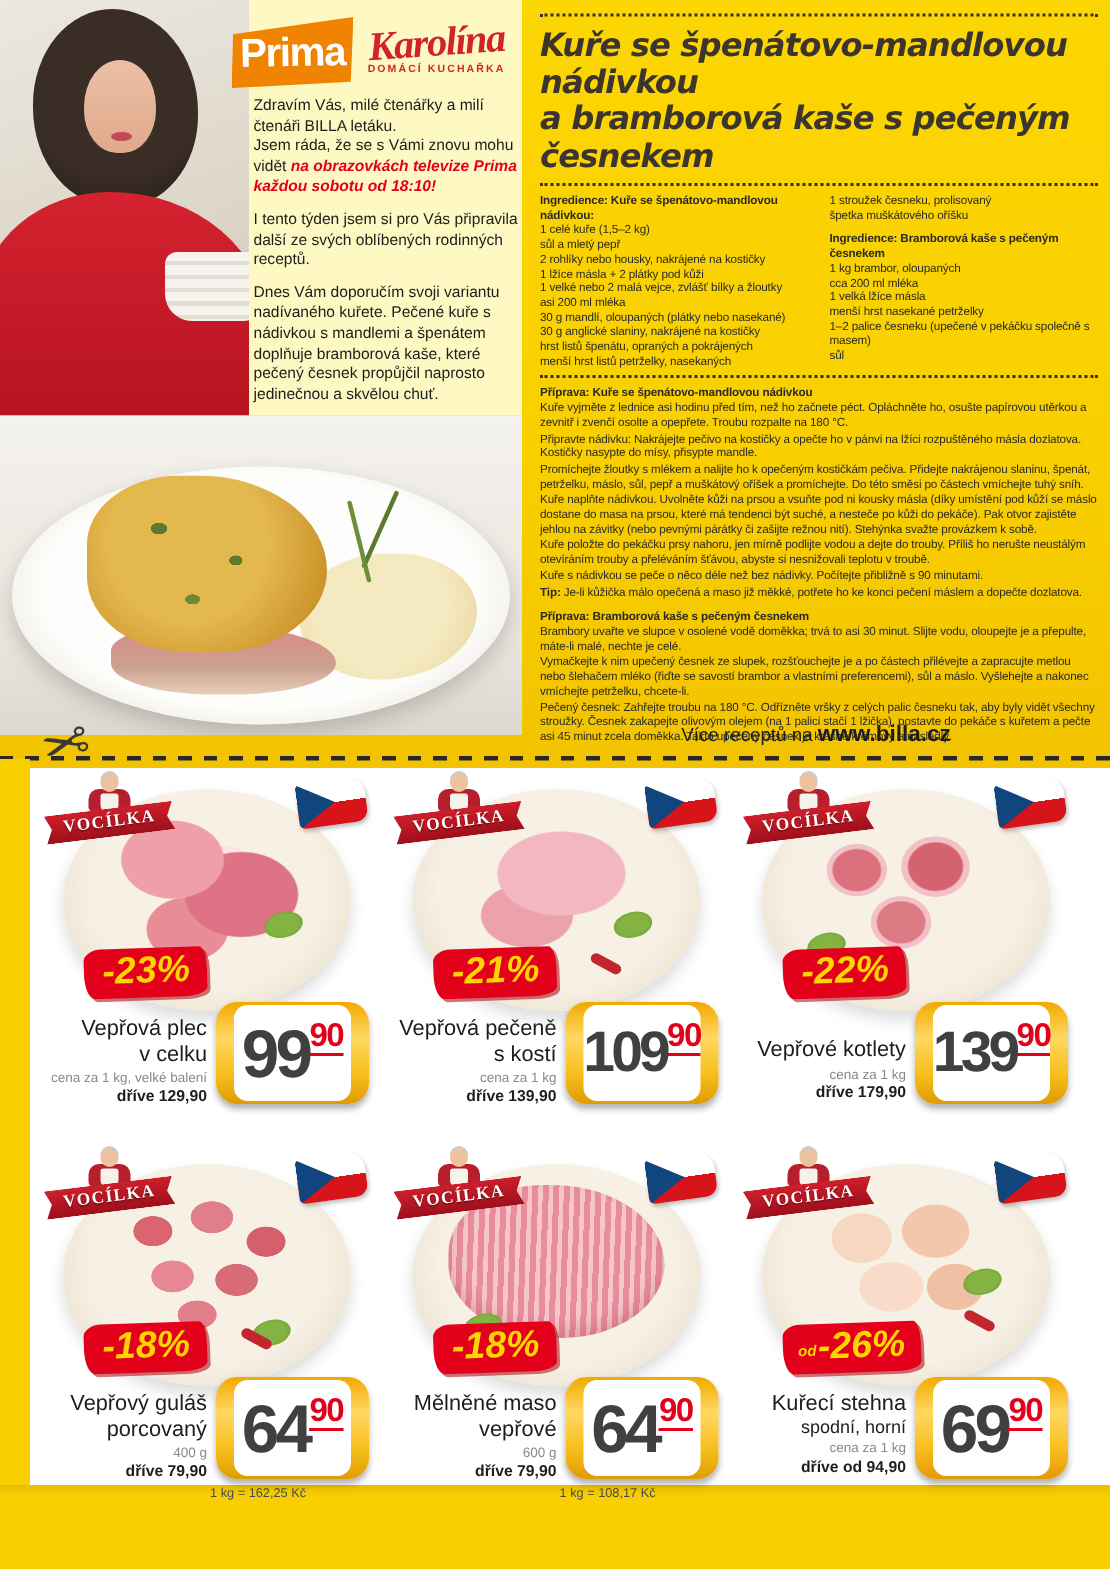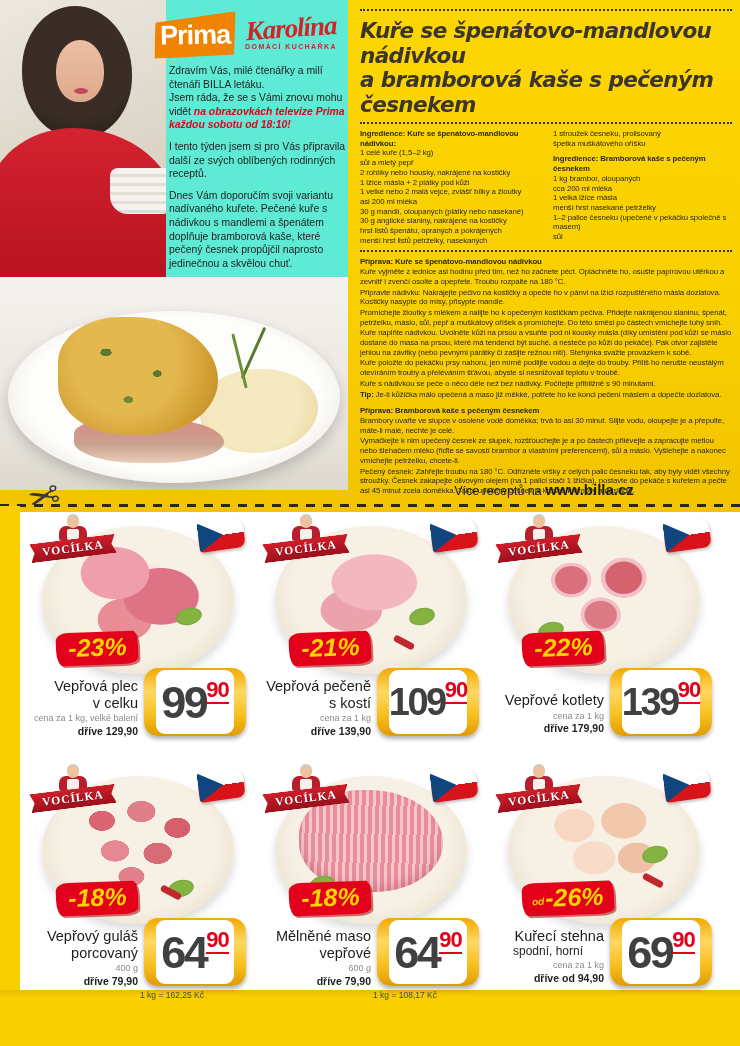--- a/index.html
+++ b/index.html
@@ -6,21 +6,21 @@
   html,body { background:#888; }
   #page {
     position:relative; width:740px; height:1046px; margin:0 auto;
     background:#ffffff; overflow:hidden;
     font-family:"Liberation Sans", sans-serif; color:#1d1d1b;
   }
   
   .yellow-base { position:absolute; left:0; top:0; width:740px; height:512px;
     background:linear-gradient(180deg,#fcd603 0%,#f9cf00 60%,#f2c300 100%); }
   
-  .intro { position:absolute; left:0; top:0; width:348px; height:277px; background:#5eead4; }
+  .intro { position:absolute; left:0; top:0; width:348px; height:277px; background:#fef9c3; }
   .photo-woman { position:absolute; left:0; top:0; width:166px; height:277px; overflow:hidden;
     background:linear-gradient(160deg,#ece8e0 0%,#ddd6c9 55%,#cfc7b8 100%); }
   .pw-hair { position:absolute; left:22px; top:6px; width:110px; height:132px; border-radius:48% 52% 46% 50%;
     background:radial-gradient(circle at 50% 40%, #3a2d26 0 60%, #241b16 100%); }
   .pw-face { position:absolute; left:56px; top:40px; width:48px; height:62px; border-radius:50% 50% 46% 46%;
     background:linear-gradient(180deg,#ecbfa4,#dfa98c); }
   .pw-lips { position:absolute; left:74px; top:88px; width:14px; height:6px; border-radius:50%; background:#c14a5a; }
   .pw-sweater { position:absolute; left:-12px; top:128px; width:190px; height:160px; border-radius:45% 55% 0 0;
     background:linear-gradient(180deg,#d42230,#b5121f); }
   .pw-bowl { position:absolute; left:110px; top:168px; width:70px; height:46px; border-radius:8px 8px 18px 18px;
@@ -138,21 +138,21 @@
   
   .badge { position:absolute; left:30px; top:120px; min-width:82px; padding:1px 10px 3px;
     background:#e2001a; color:#ffd500; font-style:italic; font-weight:bold; font-size:25px;
     text-align:center; transform:rotate(-2deg);
     border-radius:12px 5px 16px 7px / 8px 14px 6px 16px;
     box-shadow:2px 2px 0 rgba(170,0,10,.55); }
   .badge-od { font-size:10px; font-style:italic; margin-right:1px; vertical-align:2px; }
   
   .pname { position:absolute; left:0; top:166px; width:112px; text-align:right; line-height:1.15; }
   .n1 { font-weight:normal; font-size:14.5px; color:#1d1d1b; }
-  .n2s { font-size:12px;text-align:center; }
+  .n2s { font-size:12px; }
   .note { font-size:9px; color:#8a8a8a; margin-top:2px; }
   .old { font-size:10.5px; font-weight:bold; margin-top:1px; }
   
   .pricebox { position:absolute; left:118px; top:156px; width:102px; height:68px; border-radius:14px;
     background:linear-gradient(180deg,#f2a900 0%,#ffd862 35%,#f7bf1e 70%,#e09b00 100%);
     box-shadow:0 3px 4px rgba(0,0,0,.3); }
   .pinner { position:absolute; left:12px; right:12px; top:2px; bottom:2px; background:#fff;
     border-radius:9px; display:flex; align-items:center; justify-content:center; }
   .price { color:#404040; font-weight:bold; font-size:45px; letter-spacing:-2.5px; line-height:1; }
   .narrow .price { font-size:38px; }

